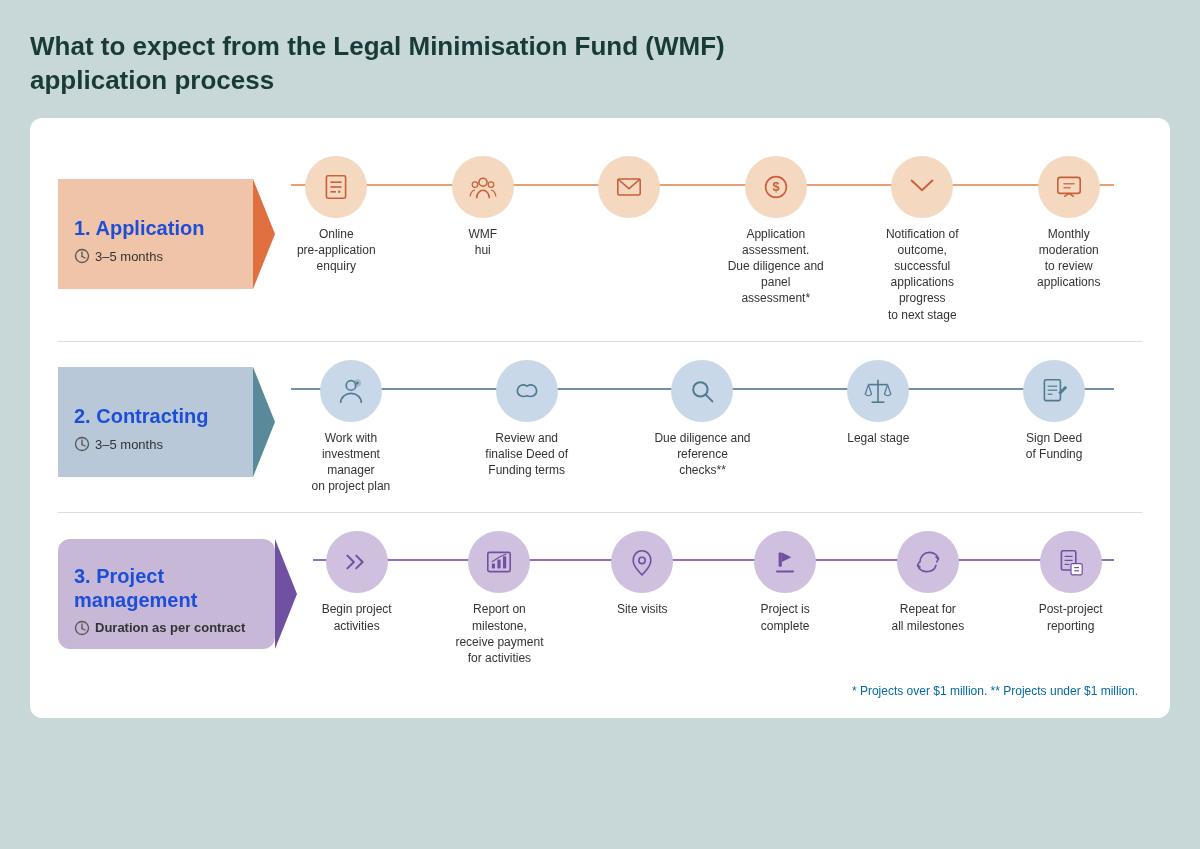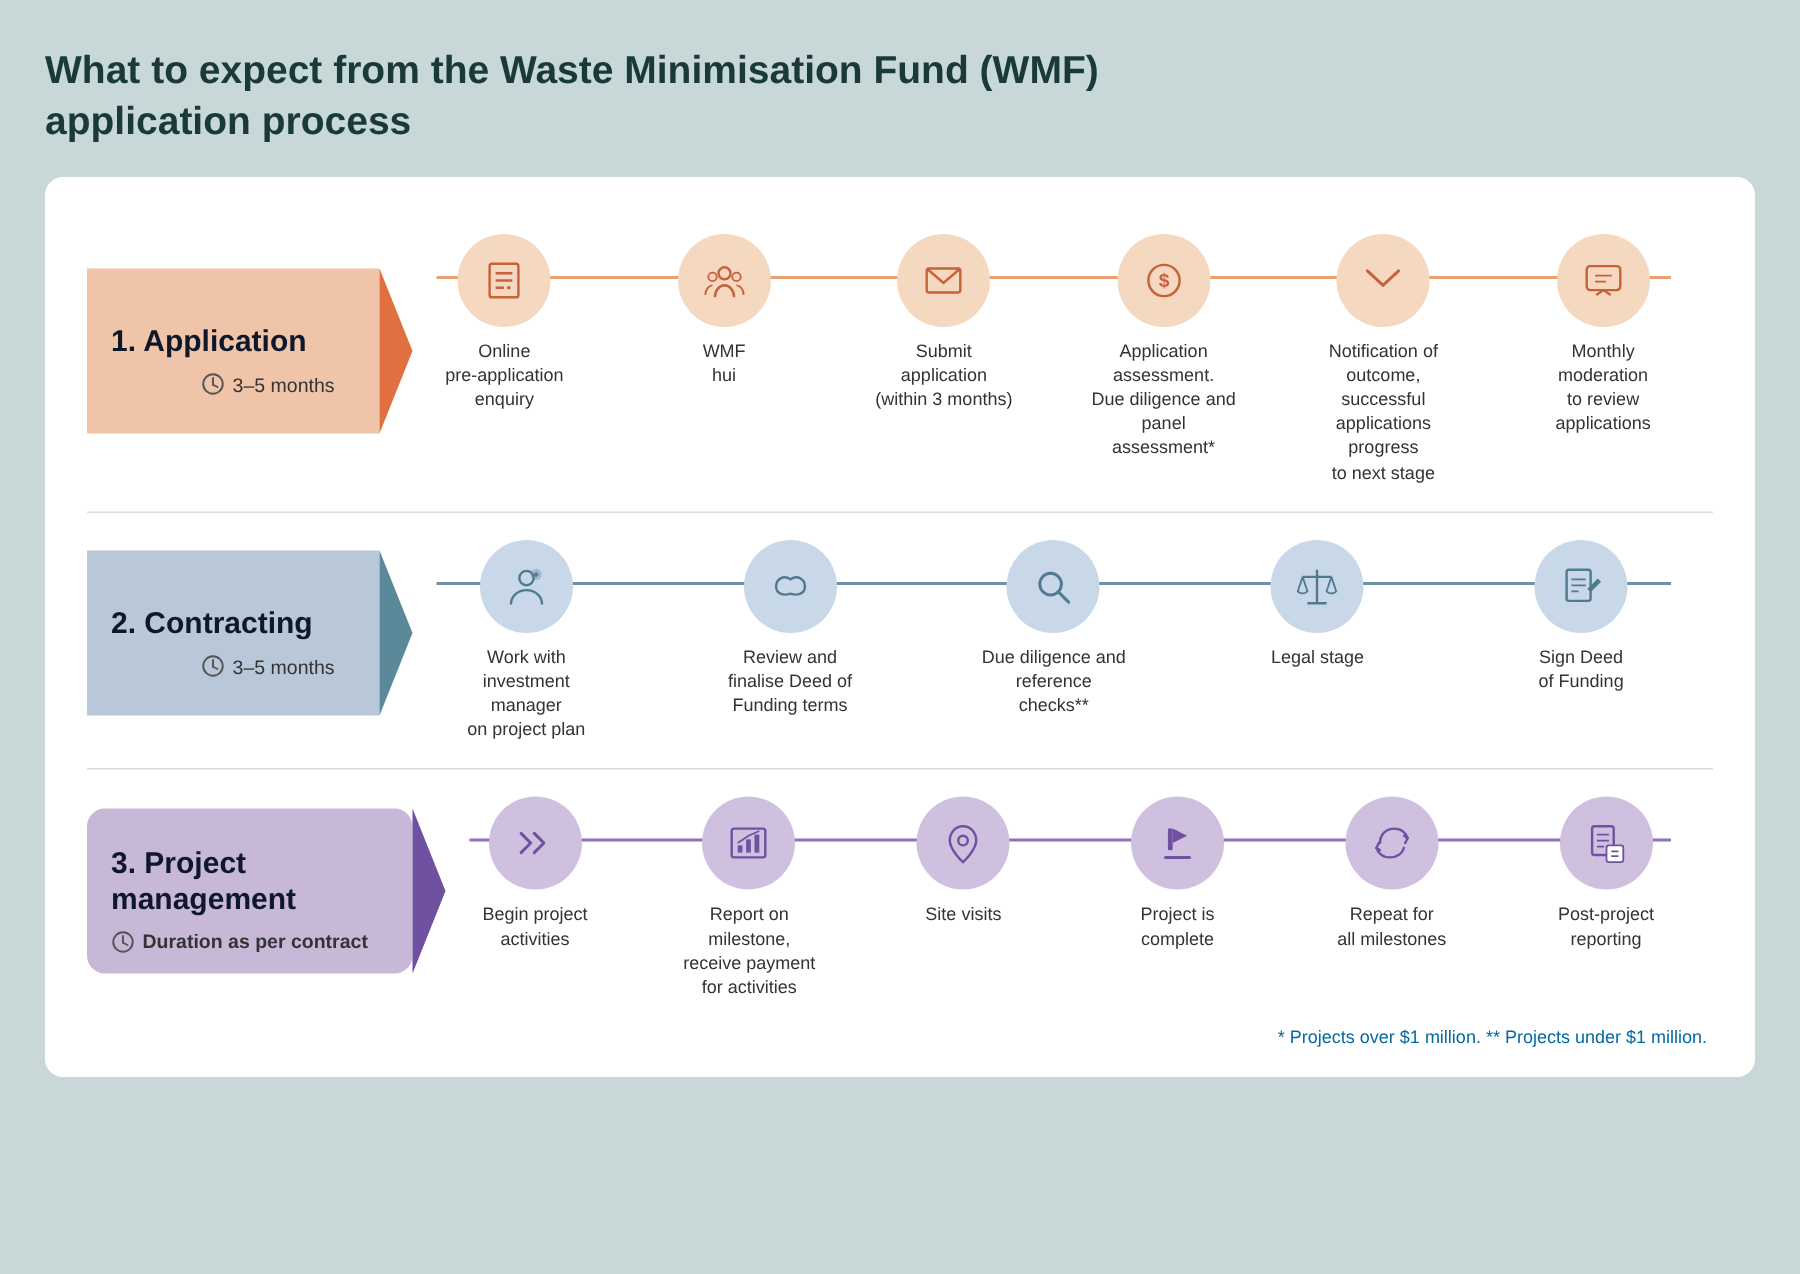--- a/index.html
+++ b/index.html
@@ -55,32 +55,31 @@
     .sec1 .label-arrow::after { border-left: 22px solid #e07040; }
     .sec2 .label-arrow { background: #b8c8d8; }
     .sec2 .label-arrow::after { border-left: 22px solid #5a8a9a; }
     .sec3 .label-arrow { background: #c8b8d8; border-radius: 12px; }
     .sec3 .label-arrow::after { border-left: 22px solid #7050a0; }
 
     .label-inner { position: relative; z-index: 1; }
     .label-title {
       font-size: 20px;
       font-weight: 800;
-      color: #0f172a;
+      color: #1d4ed8;
       line-height: 1.2;
       margin-top: 12px;
     }
     .label-time {
       display: flex;
       align-items: center;
       gap: 5px;
       margin-top: 8px;
       font-size: 13px;
       color: #333;
-      justify-content: flex-end;
     }
     .clock-icon {
       width: 16px;
       height: 16px;
       flex-shrink: 0;
     }
     
     .steps {
       display: flex;
       align-items: flex-start;
@@ -137,21 +136,21 @@
       margin-top: 10px;
       padding-right: 4px;
     }
     
     svg.icon { width: 32px; height: 32px; }
   </style>
 </head>
 <body>
 
 <h1 class="page-title">
-  <span>What to expect from the Waste Minimisation Fund (WMF)</span><br>
+  <span>What to expect from the Legal Minimisation Fund (WMF)</span><br>
   <span>application process</span>
 </h1>
 
 <div class="main-card">
 
   <div id="sections-container">
       <div class="section sec1">
         <div class="label-arrow">
           <div class="label-inner">
             <div class="label-title"><span style="font-size:20px;font-weight:800;">1. Application</span></div>
@@ -191,21 +190,20 @@
             </div>
             <div class="step-label">WMF<br>hui</div>
           </div>
           <div class="step">
             <div class="step-circle">
               <svg viewBox="0 0 40 40" fill="none" xmlns="http://www.w3.org/2000/svg" class="icon">
       <rect x="6" y="10" width="28" height="20" rx="2" stroke="#c8603a" stroke-width="2" fill="none"></rect>
       <polyline points="6,10 20,22 34,10" stroke="#c8603a" stroke-width="2" fill="none"></polyline>
     </svg>
             </div>
-            <div class="step-label">Submit<br>application<br>(within 3 months)</div>
           </div>
           <div class="step">
             <div class="step-circle">
               <svg viewBox="0 0 40 40" fill="none" xmlns="http://www.w3.org/2000/svg" class="icon">
       <circle cx="20" cy="20" r="13" stroke="#c8603a" stroke-width="2" fill="none"></circle>
       <text x="20" y="25" text-anchor="middle" font-size="16" fill="#c8603a" font-weight="bold">$</text>
     </svg>
             </div>
             <div class="step-label">Application<br>assessment.<br>Due diligence and<br>panel assessment*</div>
           </div>

